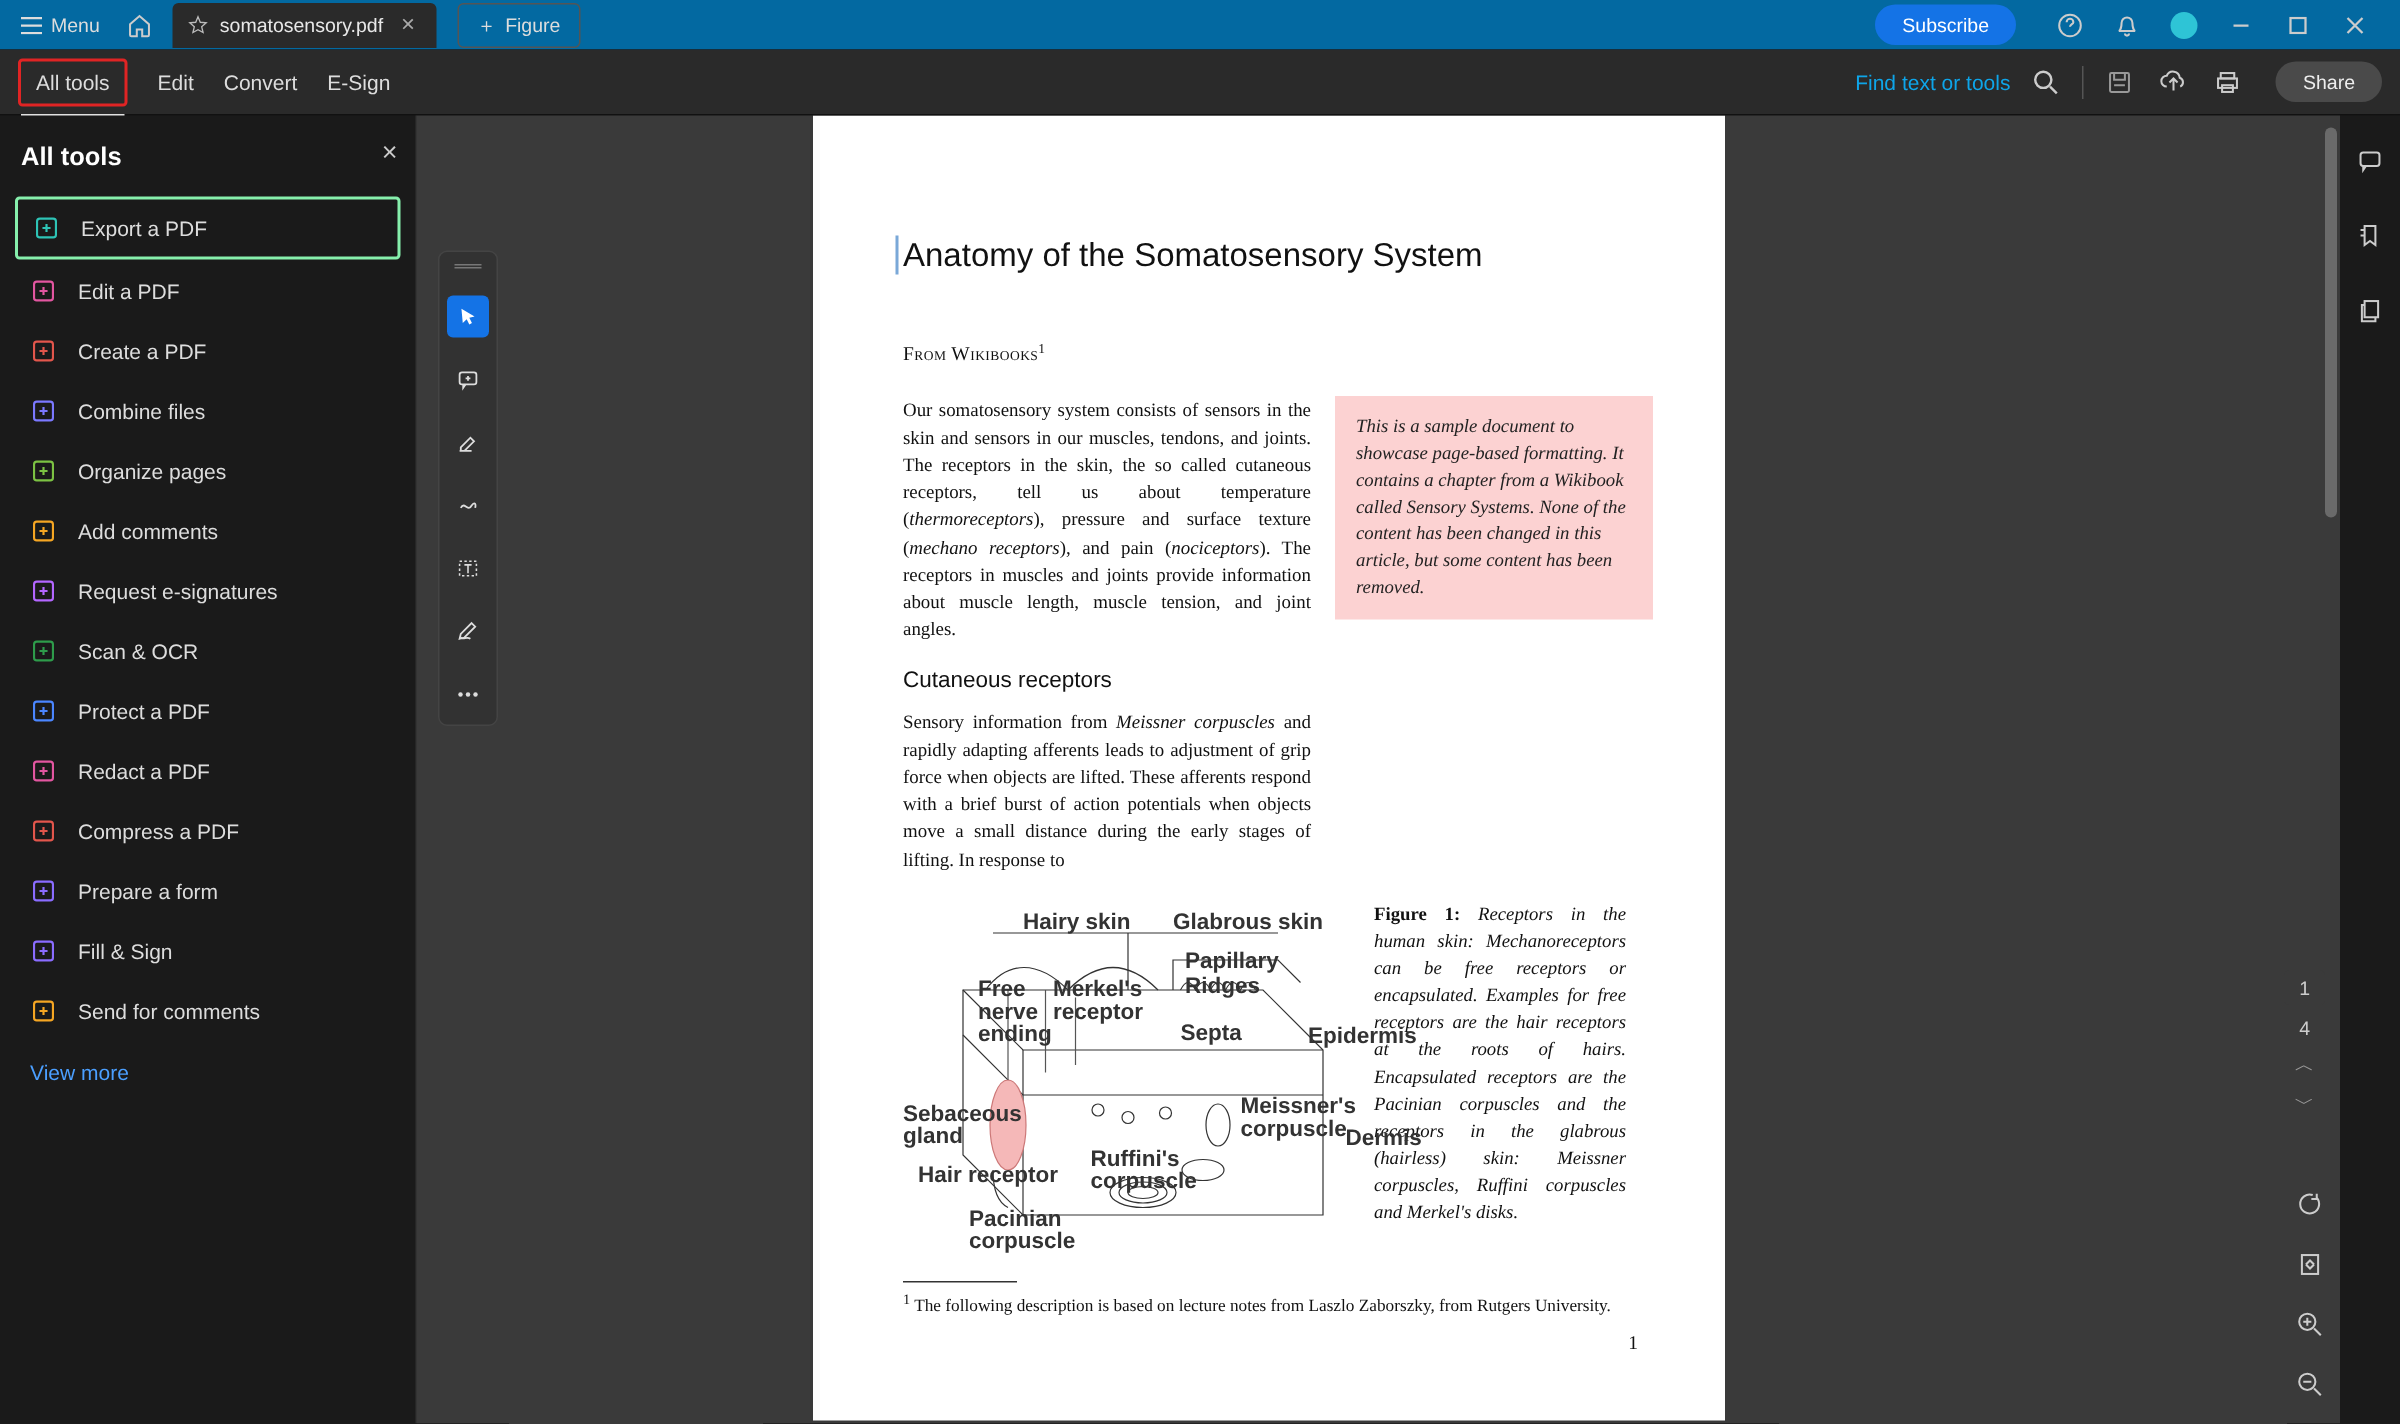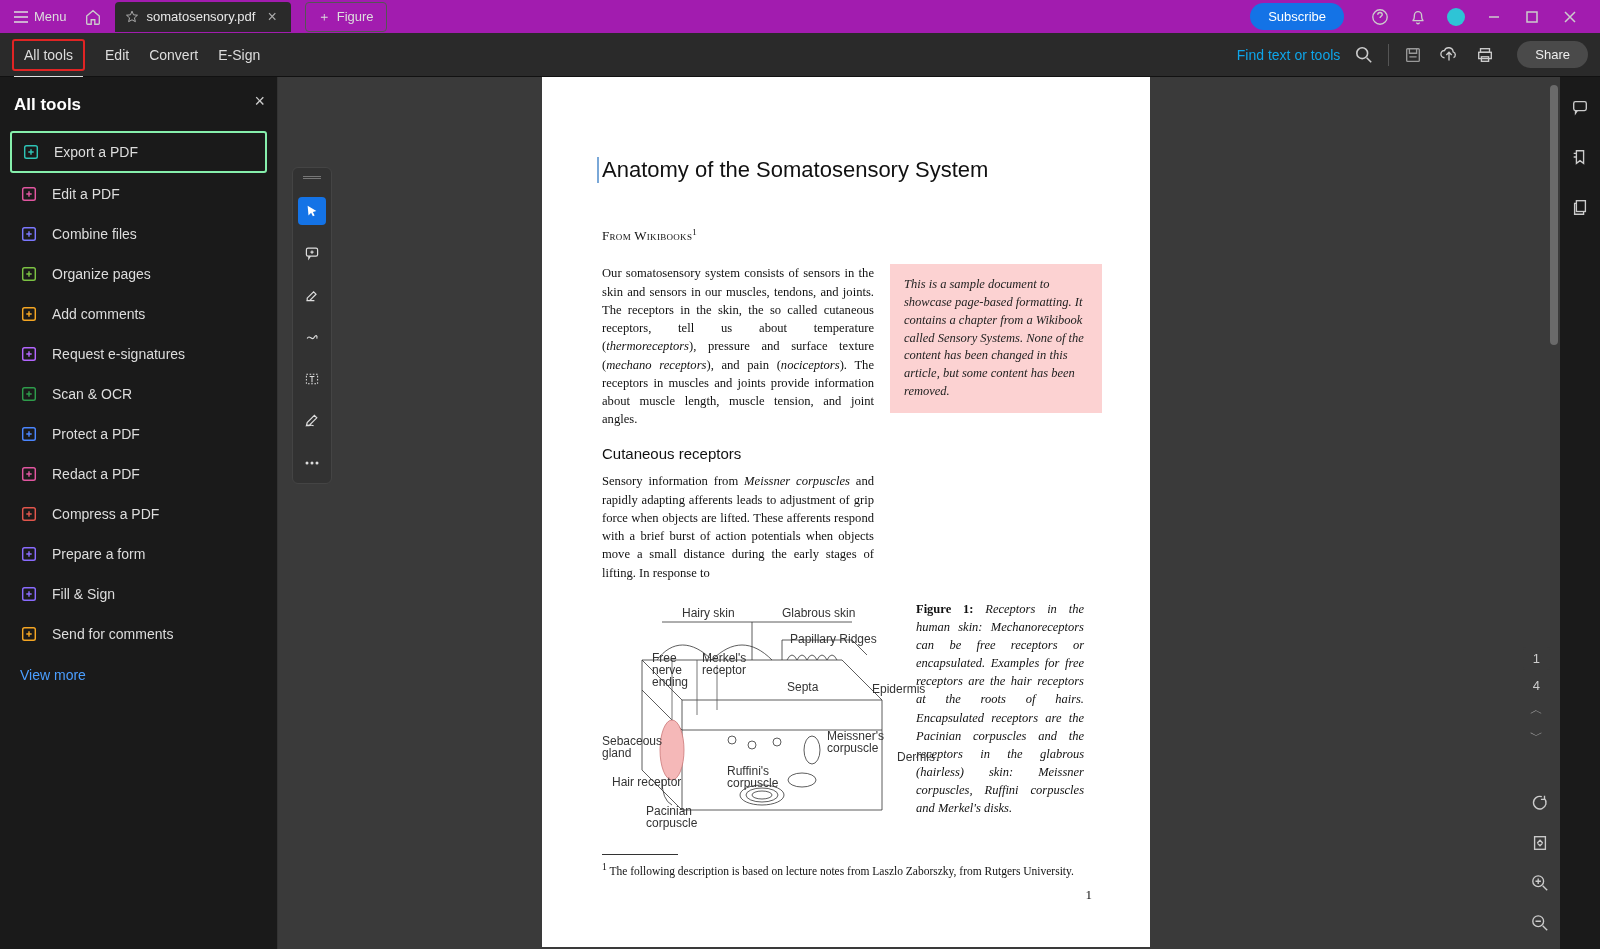--- a/index.html
+++ b/index.html
@@ -1,19 +1,19 @@
 <!DOCTYPE html>
 <html><head>
 <meta charset="utf-8">
 <style>
 * { margin: 0; padding: 0; box-sizing: border-box; }
 body { font-family: -apple-system, "Segoe UI", sans-serif; background:#000; width:1600px; height:949px; overflow:hidden; color:#e8e8e8; font-size:13px; }
 
 
-.titlebar { height:33px; background:#a21caf; display:flex; align-items:center; padding:0 4px; }
+.titlebar { height:33px; background:#0369a1; display:flex; align-items:center; padding:0 4px; }
 .titlebar .left { display:flex; align-items:center; gap:4px; }
 .menubtn { display:flex; align-items:center; gap:6px; padding:6px 10px; cursor:pointer; color:#ddd;}
 .winbtns { margin-left:auto; display:flex; align-items:center; gap:14px; padding-right:14px;}
 .iconbtn { width:24px; height:24px; display:flex; align-items:center; justify-content:center; cursor:pointer; color:#ccc; }
 .tab { display:flex; align-items:center; gap:8px; background:#2a2a2a; padding:6px 10px; border-radius:4px 4px 0 0; margin-left:6px;}
 .tab .close { color:#aaa; font-size:16px; padding:0 4px; cursor:pointer;}
 .createbtn { display:flex; align-items:center; gap:6px; border:1px solid #555; border-radius:4px; padding:5px 12px; margin-left:10px; cursor:pointer; color:#ddd; font-size:13px;}
 .subscribe { background:#1473e6; color:#fff; padding:6px 18px; border-radius:14px; font-size:13px; margin-right:10px; cursor:pointer;}
 
 
@@ -50,21 +50,21 @@
 .page .small { font-variant:small-caps; font-size:13px; letter-spacing:0.3px;}
 .page .sup { font-size:9px; vertical-align:super;}
 .twocol { display:flex; gap:16px; margin-top:20px;}
 .col-l { flex:1; font-size:12.6px; line-height:1.45; text-align:justify;}
 .sidebox { width:212px; background:#fcd2d2; padding:12px 14px; font-style:italic; font-size:12.5px; line-height:1.42; color:#222; align-self:flex-start;}
 .page h3 { font-size:15px; margin:14px 0 8px; font-family:"Segoe UI",sans-serif; font-weight:500;}
 .figcap { font-size:12.5px; line-height:1.45; font-style:italic; text-align:justify; width:168px;}
 .figcap b{font-style:normal;}
 .figure-row{display:flex;gap:14px;align-items:flex-start;margin-top:18px;}
 .figure-img{width:300px;height:240px;position:relative;}
-.fig-label{position:absolute;font-size:12px;color:#333;font-family:Arial;}
+.fig-label{position:absolute;font-size:15px;color:#333;font-family:Arial;font-weight:bold;}
 .foot { border-top:1px solid #333; width:76px; margin-top:14px;}
 .footnote{font-size:11.5px;margin-top:6px;}
 .pnum{position:absolute;right:58px;bottom:44px;font-size:13px;}
 
 
 .rail { width:40px; background:#1a1a1a; display:flex; flex-direction:column; align-items:center; padding:18px 0; gap:26px;}
 .pagectl { position:absolute; right:10px; top:570px; display:flex; flex-direction:column; align-items:center; gap:8px; color:#ccc; font-size:13px;}
 .pagectl .cur{background:#3a3a3a;padding:4px 10px;border-radius:3px;}
 .pagectl .chev{cursor:pointer;color:#999;}
 .zoomctl{position:absolute;right:8px;bottom:14px;display:flex;flex-direction:column;gap:16px;align-items:center;}
@@ -187,20 +187,29 @@
           <span>Export a PDF</span>
         </div>
         <div class="tool-item">
           <span class="tool-icon">
             <svg width="18" height="18" viewBox="0 0 20 20" fill="none" stroke="#e256a0" stroke-width="1.6">
               <rect x="3" y="3" width="14" height="14" rx="2"></rect>
               <path d="M7 10h6M10 7v6"></path>
             </svg>
           </span>
           <span>Edit a PDF</span>
+        </div>
+        <div class="tool-item">
+          <span class="tool-icon">
+            <svg width="18" height="18" viewBox="0 0 20 20" fill="none" stroke="#e2564c" stroke-width="1.6">
+              <rect x="3" y="3" width="14" height="14" rx="2"></rect>
+              <path d="M7 10h6M10 7v6"></path>
+            </svg>
+          </span>
+          <span>Create a PDF</span>
         </div>
         <div class="tool-item">
           <span class="tool-icon">
             <svg width="18" height="18" viewBox="0 0 20 20" fill="none" stroke="#7b78ff" stroke-width="1.6">
               <rect x="3" y="3" width="14" height="14" rx="2"></rect>
               <path d="M7 10h6M10 7v6"></path>
             </svg>
           </span>
           <span>Combine files</span>
         </div>

